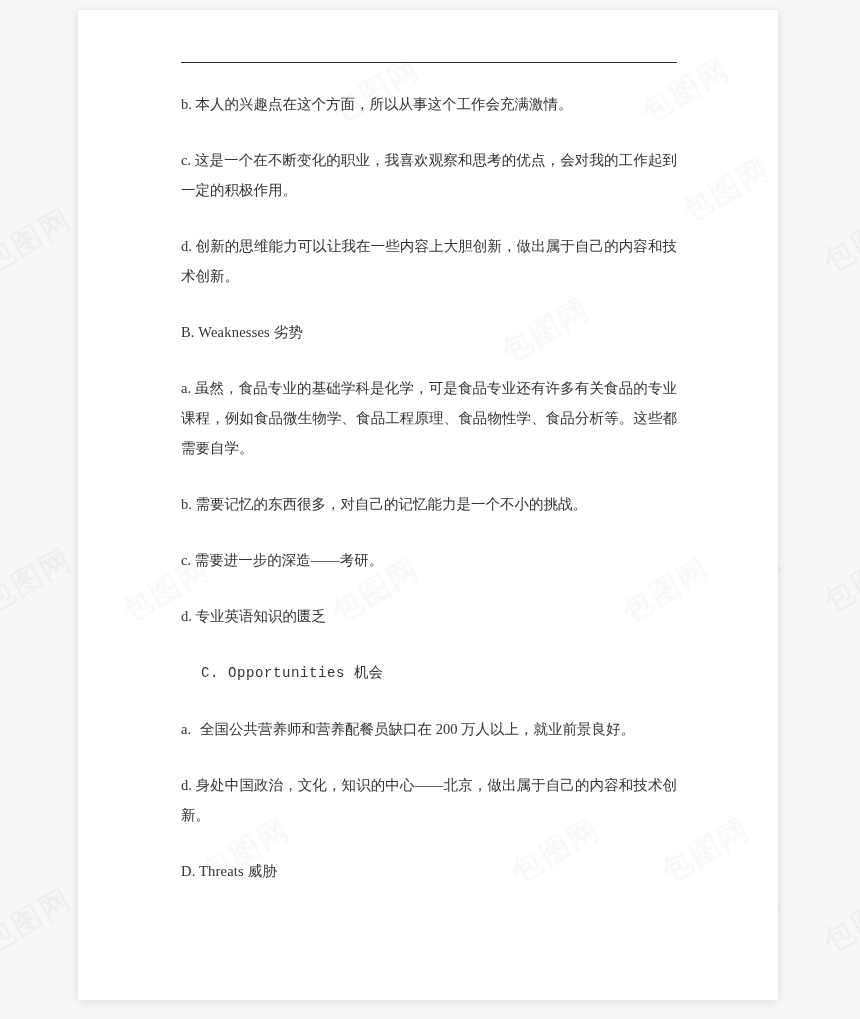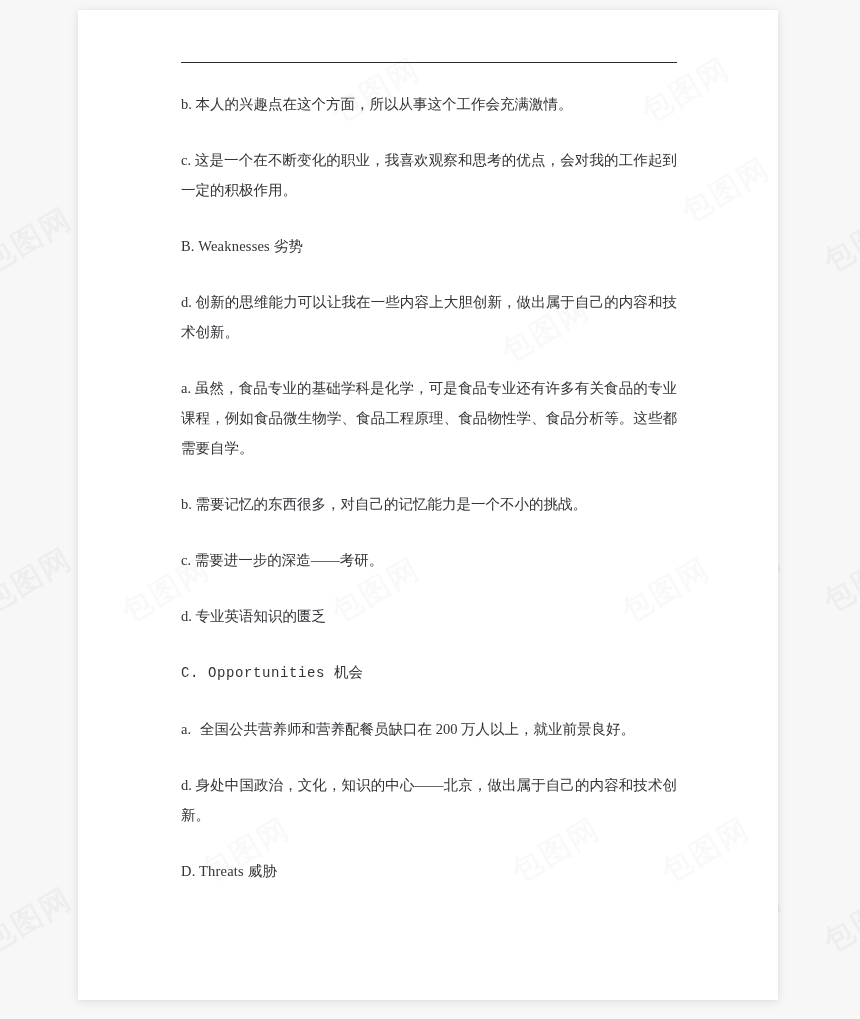--- a/index.html
+++ b/index.html
@@ -94,20 +94,21 @@
   
   .para.heading {
     letter-spacing: 0.2px;
   }
 
   
   .para.heading-mono {
     font-family: "Liberation Mono", "DejaVu Sans Mono", monospace;
     letter-spacing: 0.6px;
     font-size: 14px;
+    margin-left: 20px;
   }
   .para.heading-mono .cjk {
     font-family: "Liberation Serif", "DejaVu Serif", serif;
     font-size: 14.5px;
     letter-spacing: 0;
   }
 
   
   .para .wide-gap {
     display: inline-block;
@@ -148,23 +149,23 @@
     </div>
 
   <div id="page-content">
 
     <hr id="top-rule">
 
     <p class="para">b. 本人的兴趣点在这个方面，所以从事这个工作会充满激情。</p>
 
     <p class="para">c. 这是一个在不断变化的职业，我喜欢观察和思考的优点，会对我的工作起到一定的积极作用。</p>
 
+    <p class="para">d. 创新的思维能力可以让我在一些内容上大胆创新，做出属于自己的内容和技术创新。</p>
+
     <p class="para heading">B. Weaknesses 劣势</p>
-
-    <p class="para">d. 创新的思维能力可以让我在一些内容上大胆创新，做出属于自己的内容和技术创新。</p>
 
     <p class="para">a. 虽然，食品专业的基础学科是化学，可是食品专业还有许多有关食品的专业课程，例如食品微生物学、食品工程原理、食品物性学、食品分析等。这些都需要自学。</p>
 
     <p class="para">b. 需要记忆的东西很多，对自己的记忆能力是一个不小的挑战。</p>
 
     <p class="para">c. 需要进一步的深造——考研。</p>
 
     <p class="para">d. 专业英语知识的匮乏</p>
 
     <p class="para heading-mono"><span>C. Opportunities </span><span class="cjk">机会</span></p>

